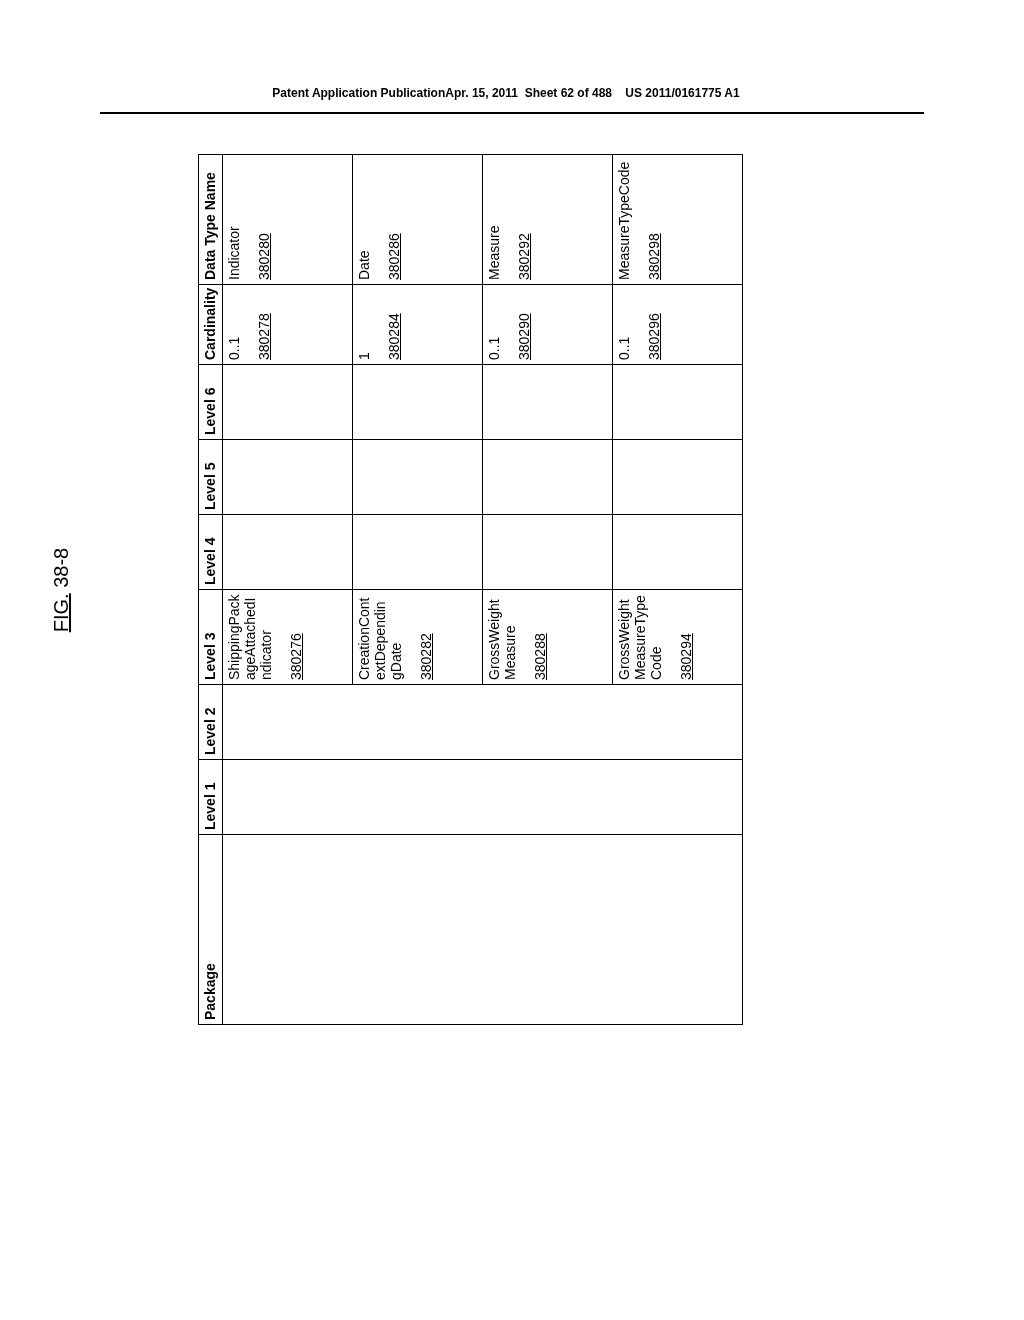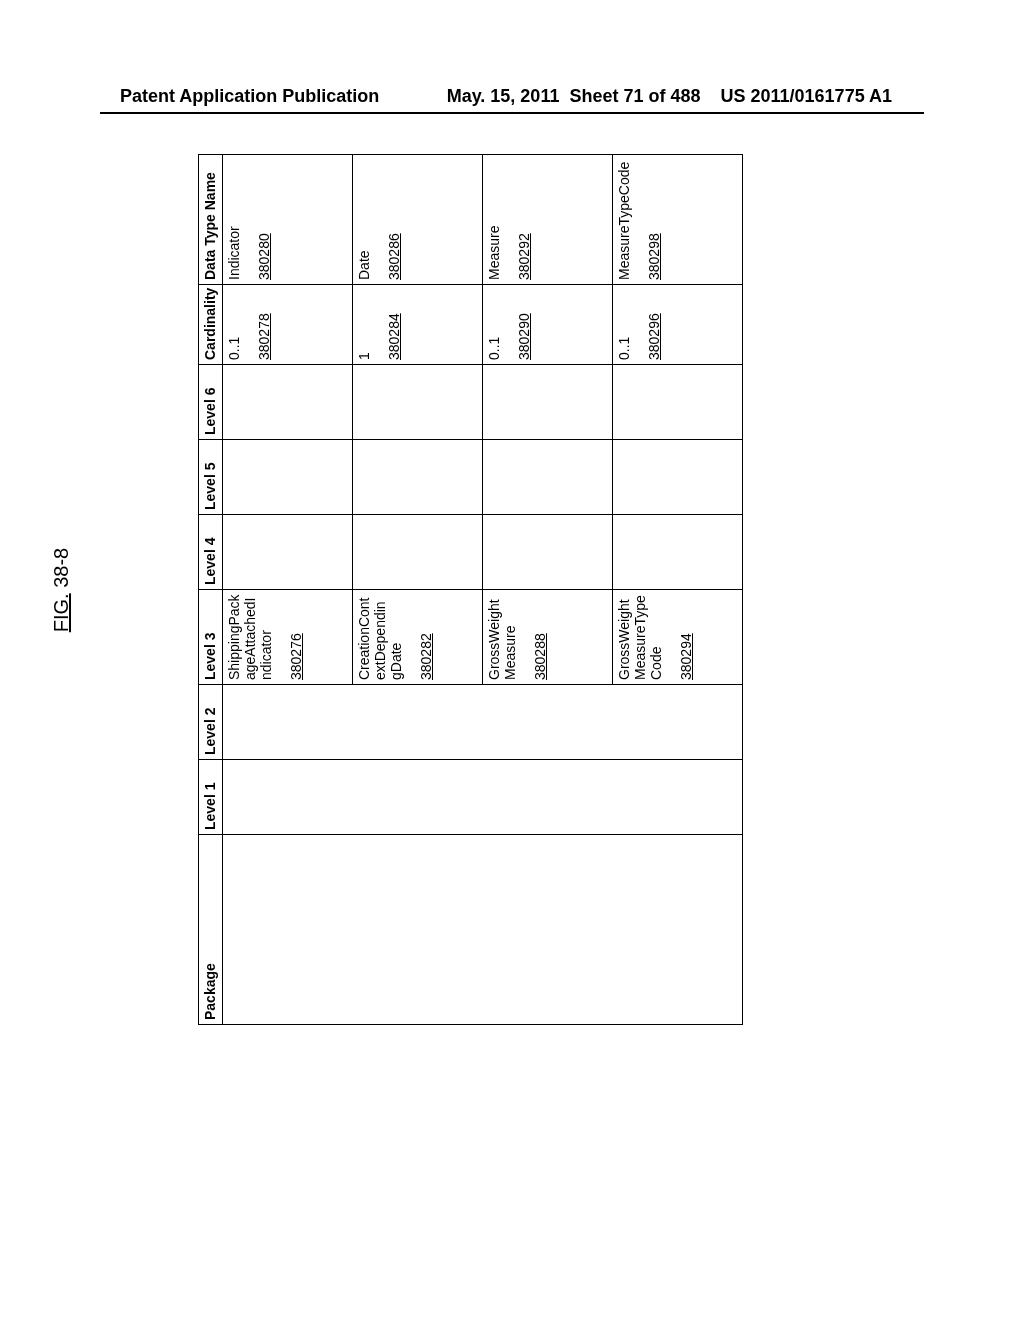--- a/index.html
+++ b/index.html
@@ -1,18 +1,18 @@
 <!DOCTYPE html>
 <html><head>
 <meta charset="utf-8">
 <style>
   * { box-sizing: border-box; margin: 0; padding: 0; }
   html, body { width: 1024px; height: 1320px; background: #fff; font-family: Arial, Helvetica, sans-serif; }
   .page { width: 1024px; height: 1320px; position: relative; }
-  .header { position: absolute; top: 86px; left: 0; right: 12px; display: flex; justify-content: space-between; font-size: 18px; font-weight: bold; padding: 0 120px; }
+  .header { position: absolute; top: 86px; left: 0; right: 12px; display: flex; justify-content: center; font-size: 12px; font-weight: bold; padding: 0 120px; }
   .hr { position: absolute; top: 112px; left: 100px; right: 100px; border-top: 2px solid #000; }
   .figwrap { position: absolute; top: 155px; left: 175px; width: 620px; height: 870px; transform: rotate(-90deg); transform-origin: center center; }
   .figlabel { text-align: center; font-size: 20px; margin-bottom: 10px; }
   .figlabel span.f { text-decoration: underline; }
   table.fig { border-collapse: collapse; width: 870px; table-layout: fixed; margin-left: -125px; margin-top: 125px; }
   table.fig th, table.fig td { border: 1.5px solid #000; font-size: 14px; vertical-align: top; padding: 3px 4px; }
   table.fig th { font-weight: bold; text-align: left; height: 24px; }
   table.fig td { height: 130px; }
   col.pkg { width: 190px; }
   col.lvl { width: 75px; }
@@ -22,21 +22,21 @@
   .stack { display: flex; flex-direction: column; gap: 14px; }
   .ref { text-decoration: underline; }
   .l3txt { word-break: break-all; line-height: 1.15; }
 </style>
 </head>
 <body>
 <div class="page">
 
 <div class="header">
   <span>Patent Application Publication</span>
-  <span><span>May. 15, 2011</span>&nbsp;&nbsp;<span>Sheet 71 of 488</span>&nbsp;&nbsp;&nbsp;&nbsp;<span>US 2011/0161775 A1</span></span>
+  <span><span>Apr. 15, 2011</span>&nbsp;&nbsp;<span>Sheet 62 of 488</span>&nbsp;&nbsp;&nbsp;&nbsp;<span>US 2011/0161775 A1</span></span>
 </div>
 <div class="hr"></div>
 
 <div class="figwrap">
   <div class="figlabel">
     <span class="f">FIG.</span>&nbsp;<span>38-8</span>
   </div>
   <table class="fig">
     <colgroup>
       <col class="pkg">

